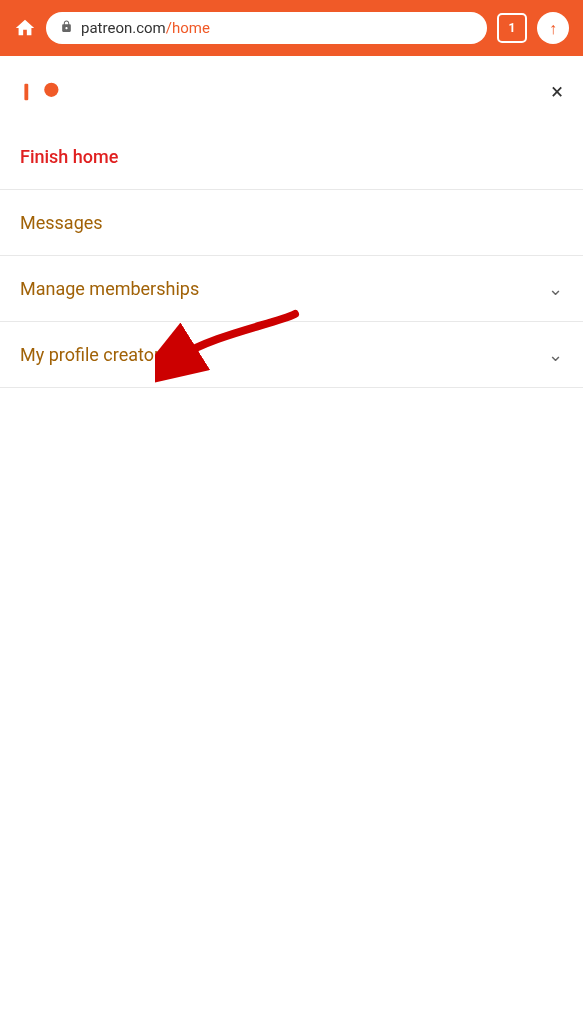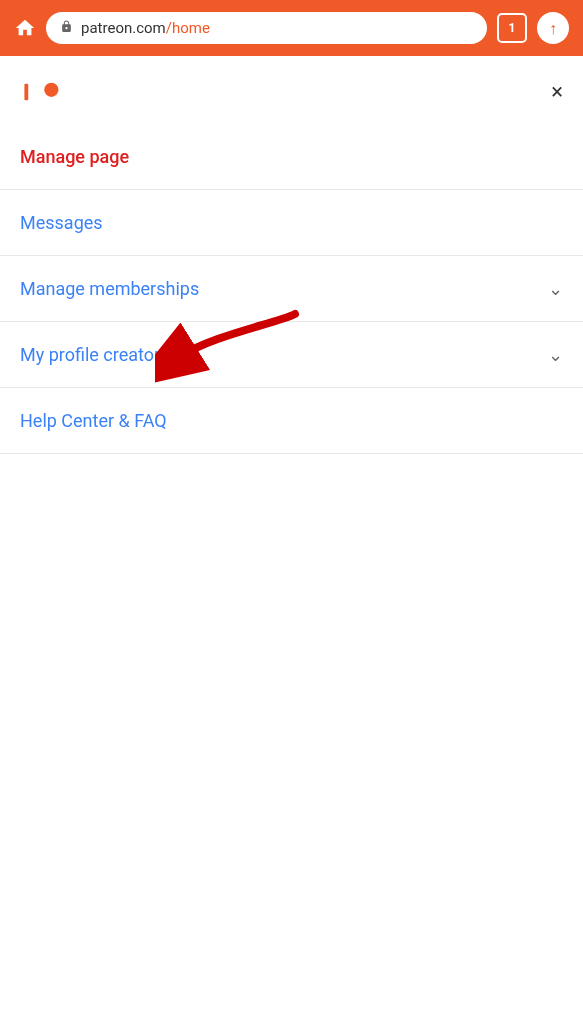--- a/index.html
+++ b/index.html
@@ -155,21 +155,21 @@
       border-bottom: 1px solid #e8e8e8;
       padding: 22px 20px;
       display: flex;
       align-items: center;
       justify-content: space-between;
       cursor: pointer;
     }
 
     .menu-item-label {
       font-size: 18px;
-      color: #3b82f6;
+      color: #a16207;
     }
 
     .menu-item-label.highlight {
       color: #e02020;
       font-weight: 500;
     }
 
     .chevron-icon {
       color: #666;
       font-size: 18px;
@@ -225,35 +225,32 @@
 
           <rect x="8" y="2" width="7" height="30" rx="2" fill="#f05a28"></rect>
         </svg>
       </div>
       <div class="close-btn">×</div>
     </div>
 
 
     <ul class="menu-list">
       <li class="menu-item">
-        <span class="menu-item-label highlight">Manage page</span>
+        <span class="menu-item-label highlight">Finish home</span>
       </li>
       <li class="menu-item">
         <span class="menu-item-label">Messages</span>
       </li>
       <li class="menu-item">
         <span class="menu-item-label">Manage memberships</span>
         <span class="chevron-icon">⌄</span>
       </li>
       <li class="menu-item">
         <span class="menu-item-label">My profile creator</span>
         <span class="chevron-icon">⌄</span>
-      </li>
-      <li class="menu-item">
-        <span class="menu-item-label">Help Center &amp; FAQ</span>
       </li>
     </ul>
   </div>
 
   <svg class="arrow-annotation" viewBox="0 0 160 100" xmlns="http://www.w3.org/2000/svg">
     <defs>
       <marker id="arrowhead" markerWidth="10" markerHeight="7" refX="3" refY="3.5" orient="auto">
         <polygon points="0 0, 10 3.5, 0 7" fill="#cc0000"></polygon>
       </marker>
     </defs>

